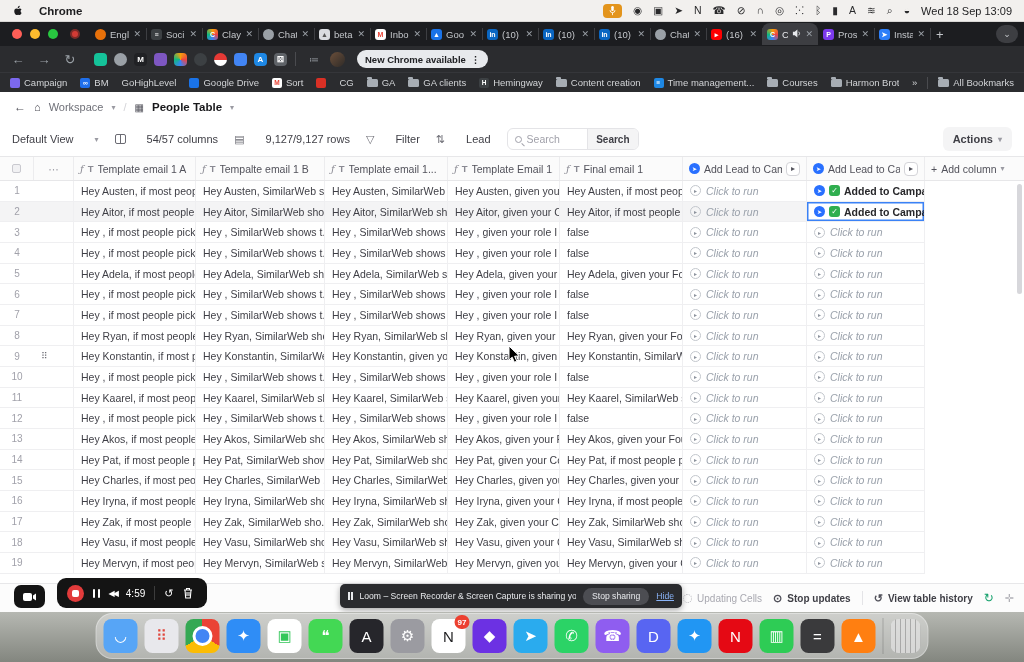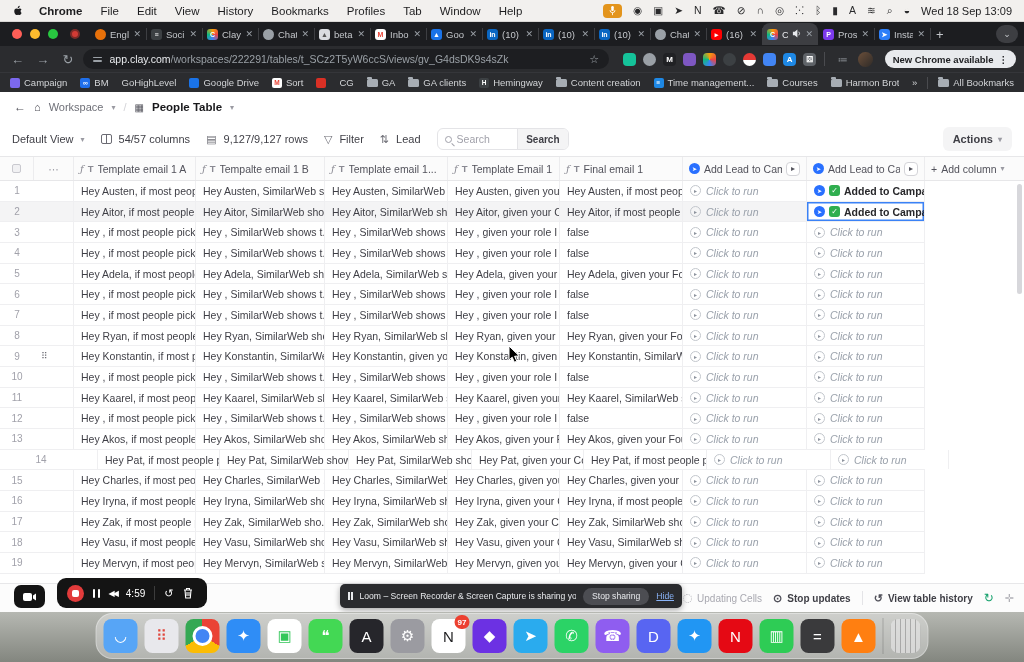--- a/index.html
+++ b/index.html
@@ -83,21 +83,21 @@
     font-size:9px;display:flex;align-items:center;justify-content:center}
   .gift{width:14px;height:11px;border:1.2px solid #52525b;border-radius:2px;position:relative}
   .gift:before{content:"";position:absolute;left:0;top:3px;width:12px;height:1.2px;background:#52525b}
   .avatar{width:22px;height:22px;border-radius:50%;background:#4f8ef7;position:relative;overflow:hidden}
   .avatar:before{content:"";position:absolute;left:7px;top:4px;width:8px;height:8px;border-radius:50%;background:#dbeafe}
   .avatar:after{content:"";position:absolute;left:3px;top:13px;width:16px;height:10px;border-radius:8px 8px 0 0;background:#dbeafe}
   .user-name{font-size:10.5px;font-weight:700;color:#18181b;line-height:1.2}
   .user-org{font-size:9.5px;color:#71717a;line-height:1.2}
 
   .clay-toolbar{height:34px;display:flex;align-items:center;padding:0 12px;gap:16px}
-  .tb-item{display:flex;align-items:center;gap:7px;font-size:11px;color:#3f3f46;white-space:nowrap}
+  .tb-item{display:flex;align-items:center;gap:21px;font-size:11px;color:#3f3f46;white-space:nowrap}
   .tb-ic{color:#6b6b73;font-size:11px}
   .cols-ic{width:11px;height:10px;border:1.2px solid #6b6b73;border-radius:2px;position:relative}
   .cols-ic:before{content:"";position:absolute;left:4px;top:0;width:1.2px;height:8px;background:#6b6b73}
   .searchbox{width:132px;height:22px;border:1px solid #e4e4e7;border-radius:6px;background:#fff;
     display:flex;align-items:center;padding-left:7px;gap:5px}
   .mag{width:7px;height:7px;border:1.3px solid #a1a1aa;border-radius:50%;position:relative;flex:0 0 auto}
   .mag:after{content:"";position:absolute;left:6px;top:6px;width:4px;height:1.3px;background:#a1a1aa;transform:rotate(45deg);transform-origin:0 0}
   .search-ph{font-size:10.5px;color:#a1a1aa;flex:1}
   .search-btn{height:20px;padding:0 8px;background:#f4f4f5;border-left:1px solid #e4e4e7;border-radius:0 5px 5px 0;
     font-size:10px;color:#3f3f46;display:flex;align-items:center;font-weight:600}
@@ -191,21 +191,20 @@
 </head>
 <body>
 
 <div class="screen">
 
   <div class="menubar">
     <svg class="apple" viewBox="0 0 16 16">
         <path fill="#1d1d1f" d="M11.5 8.3c0-1.7 1.4-2.5 1.4-2.5s-.8-1.2-2.4-1.2c-1 0-1.8.6-2.3.6-.5 0-1.3-.6-2.2-.6C4.2 4.6 3 6 3 8.2c0 2.6 1.9 5.2 3 5.2.6 0 1.2-.5 2.1-.5.9 0 1.3.5 2.1.5 1 0 2.4-2.2 2.6-3.1-.1 0-1.3-.6-1.3-2zM9.6 3.3c.5-.6.8-1.4.7-2.3-.7.1-1.5.5-2 1.1-.4.5-.8 1.4-.7 2.2.8.1 1.5-.4 2-1z"></path>
       </svg>
     <span class="menu-item app">Chrome</span>
-    <span id="menu-items"><span class="menu-item">File</span><span class="menu-item">Edit</span><span class="menu-item">View</span><span class="menu-item">History</span><span class="menu-item">Bookmarks</span><span class="menu-item">Profiles</span><span class="menu-item">Tab</span><span class="menu-item">Window</span><span class="menu-item">Help</span></span>
     <div class="menubar-right">
       <span class="mic-pill">
         <svg viewBox="0 0 8 12">
             <rect x="2.5" y="0" width="3" height="6" rx="1.5" fill="#fff"></rect>
             <path d="M1 5a3 3 0 006 0M4 8v3" stroke="#fff" stroke-width="1" fill="none"></path>
           </svg>
       </span>
       <span id="status-icons" style="display: flex; align-items: center; gap: 11px;">
           <span class="status-glyph">◉</span>
           <span class="status-glyph">▣</span>
@@ -330,29 +329,20 @@
         </div>
       </span>
     <span class="new-tab">+</span>
     <span class="tab-chevron">⌄</span>
   </div>
 
   <div class="navbar">
     <span class="nav-ic">←</span>
     <span class="nav-ic">→</span>
     <span class="nav-ic">↻</span>
-    <div class="urlpill">
-      <span class="tune">
-          <i></i>
-          <i></i>
-        </span>
-      <span class="url-host">app.clay.com</span>
-        <span class="url-path" style="margin-left:-7px">/workspaces/222291/tables/t_SCz2T5yW6ccS/views/gv_G4dsDK9s4sZk</span>
-      <span class="star">☆</span>
-    </div>
     <div class="exts" id="ext-icons">
         <span class="ext" style="background: rgb(21, 195, 154);"></span>
         <span class="ext" style="background: rgb(154, 160, 166); border-radius: 50%;"></span>
         <span class="ext" style="background: rgb(32, 33, 36);">M</span>
         <span class="ext" style="background: rgb(126, 87, 194);"></span>
         <span class="ext" style="background: conic-gradient(rgb(245, 158, 11), rgb(239, 68, 68), rgb(59, 130, 246), rgb(16, 185, 129), rgb(245, 158, 11));"></span>
         <span class="ext" style="background: rgb(60, 64, 67); border-radius: 50%;"></span>
         <span class="ext" style="background: linear-gradient(rgb(229, 57, 53) 50%, rgb(255, 255, 255) 50%); border-radius: 50%;"></span>
         <span class="ext" style="background: rgb(66, 133, 244);"></span>
         <span class="ext" style="background: rgb(30, 136, 229);">A</span>
@@ -744,21 +734,21 @@
             <div class="td run-cell" style="width: 124px;">
               <span class="run-play">▸</span>
               <span class="run-text">Click to run</span>
             </div>
             <div class="td run-cell" style="width: 118px;">
               <span class="run-play">▸</span>
               <span class="run-text">Click to run</span>
             </div>
           </div>
           <div class="trow">
-            <div class="td td-num" style="width: 34px; margin-left: 24px;">14</div>
+            <div class="td td-num" style="width: 34px;">14</div>
             <div class="td td-dots" style="width: 40px;"></div>
             <div class="td" style="width: 122px;">Hey Pat, if most people pi...</div>
             <div class="td" style="width: 129px;">Hey Pat, SimilarWeb show...</div>
             <div class="td" style="width: 123px;">Hey Pat, SimilarWeb show...</div>
             <div class="td" style="width: 112px;">Hey Pat, given your Co-Fo...</div>
             <div class="td" style="width: 123px;">Hey Pat, if most people pi...</div>
             <div class="td run-cell" style="width: 124px;">
               <span class="run-play">▸</span>
               <span class="run-text">Click to run</span>
             </div>

